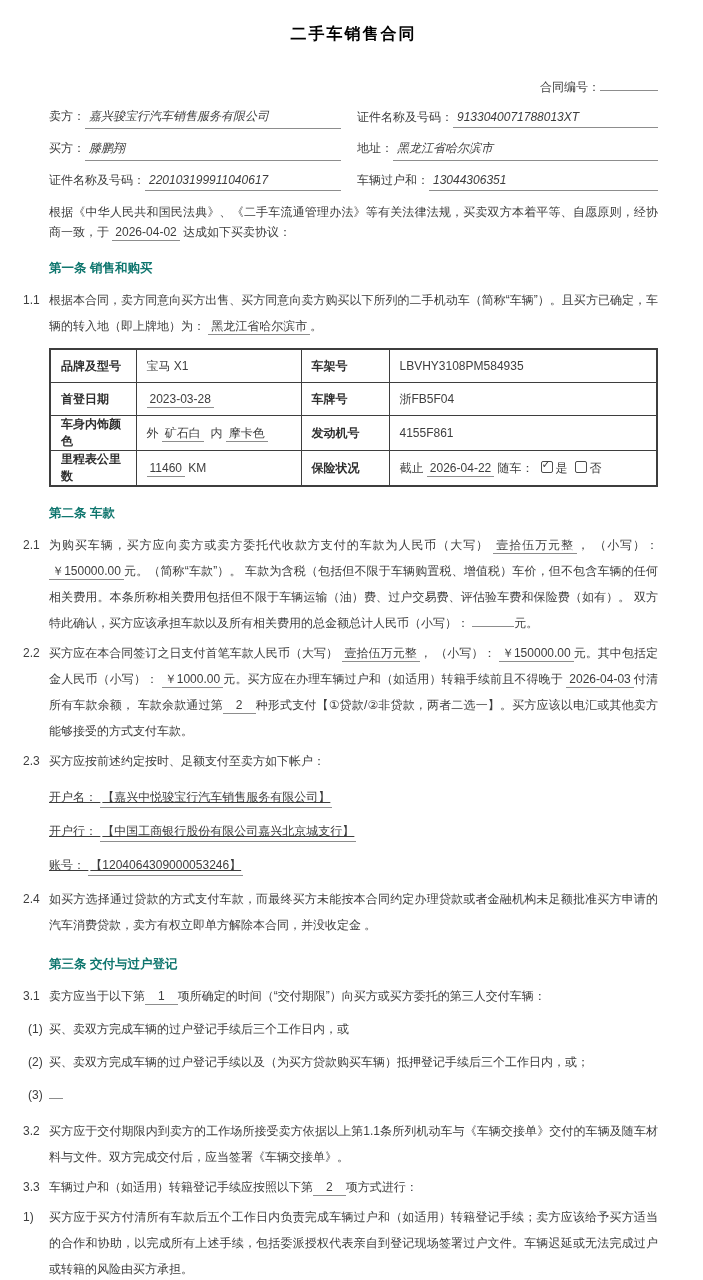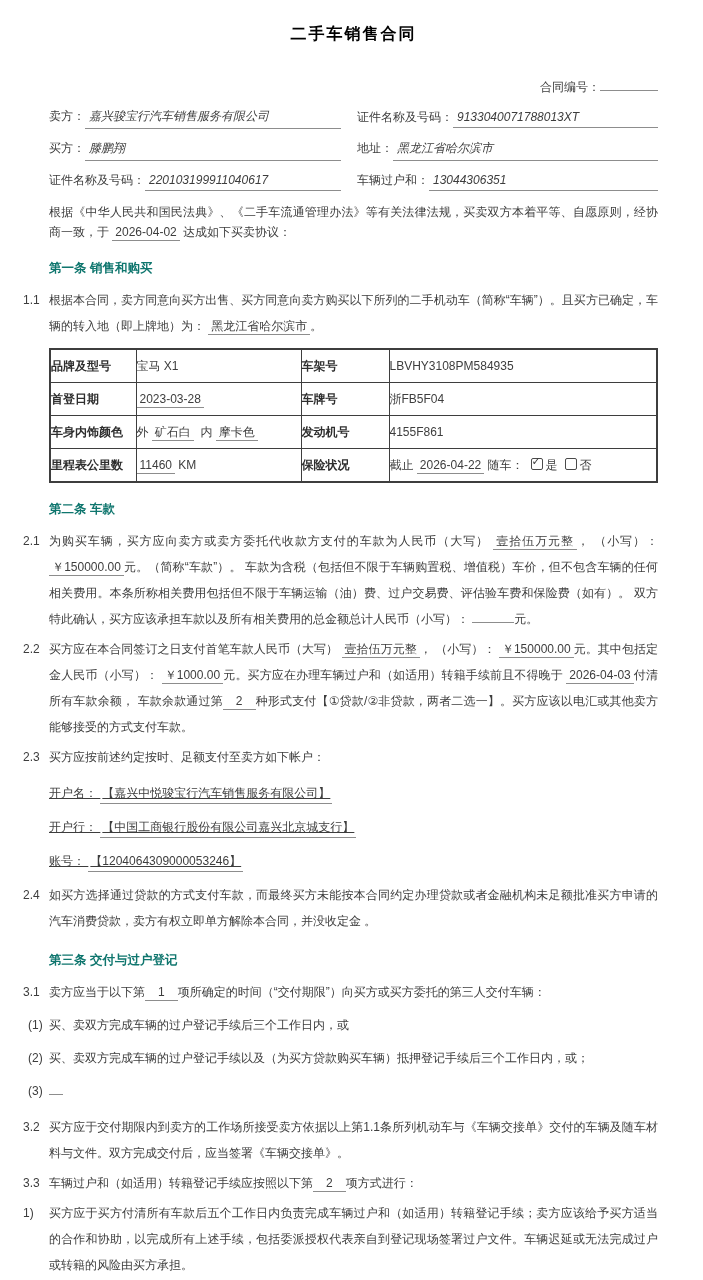--- a/index.html
+++ b/index.html
@@ -23,21 +23,21 @@
   .u{border-bottom:1px solid #8d8d8d;padding:0 3px 1px;}
   .u.wide{padding:0 13px 1px;}
   .sec-h{font-weight:bold;color:#0f766e;font-size:12.5px;margin:18px 0 0;}
   .clause{display:flex;margin:10px 0 0 -26px;}
   .cnum{flex:0 0 26px;line-height:26px;}
   .ctext{flex:1;line-height:26px;text-align:justify;min-width:0;}
   .sub{display:flex;margin:7px 0 0 -21px;}
   .snum{flex:0 0 21px;line-height:26px;}
   .tight{margin-top:4px;}
   .vt{width:100%;border-collapse:collapse;margin-top:9px;}
-  .vt td{border:1px solid #3e3e3e;height:32px;padding:0 0;font-size:12px;}
+  .vt td{border:1px solid #3e3e3e;height:32px;padding:0 10px;font-size:12px;}
   .vt{border:2px solid #3e3e3e;}
   .vt .tl{font-weight:bold;color:#2e2e2e;}
   .acct{margin-top:12px;line-height:22px;text-decoration:underline;}
   .acct .u{padding:0 2px 3px;}
   .cb{display:inline-block;width:10px;height:10px;border:1.5px solid #4a4a4a;border-radius:2px;vertical-align:-1px;margin:0 3px 0 7px;position:relative;background:#fff;}
   .cb.checked::after{content:"✓";position:absolute;left:0;top:-3px;font-size:11px;line-height:11px;color:#3d3d3d;font-weight:bold;}
 </style>
 </head>
 <body>
 

